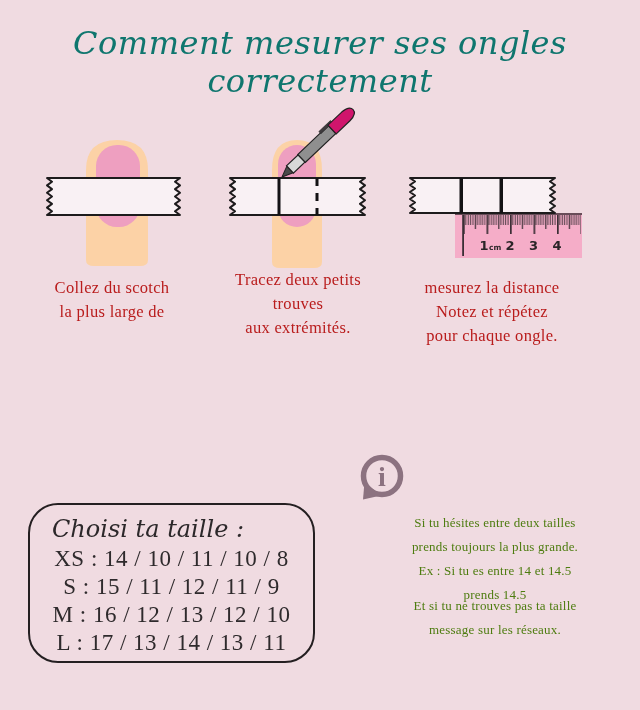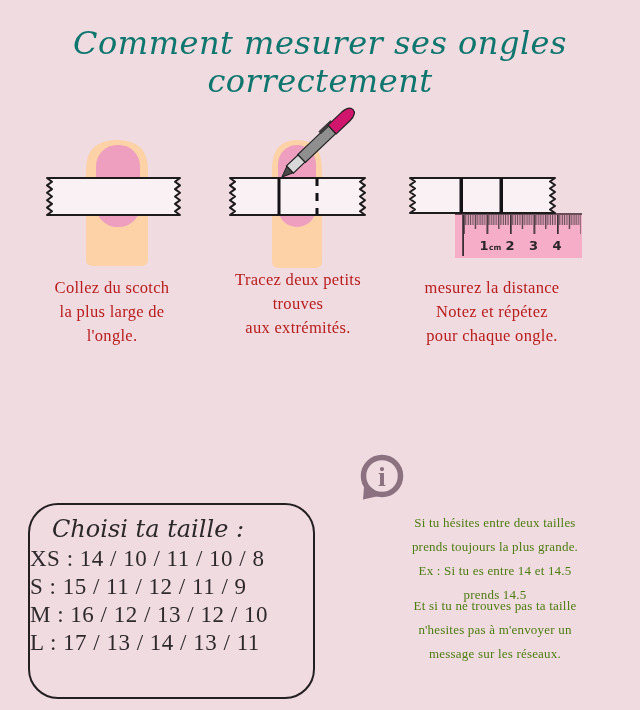--- a/index.html
+++ b/index.html
@@ -34,35 +34,36 @@
   .advice-text{
     text-align:center;
     font-size:13px;
     line-height:24px;
     color:#4d7c0f;
     letter-spacing:0.2px;
   }
   .advice-text div{white-space:nowrap;}
   .size-box{
     left:28px; top:503px;
-    width:287px; height:196px;
+    width:287px; height:160px;
     border:2px solid #241f21;
     border-radius:30px;
     box-sizing:border-box;
     padding-top:10px;
   }
   .size-heading{
     font-family:"DejaVu Serif", serif;
     font-style:italic;
     font-size:24px;
     color:#2c282a;
     padding-left:22px;
     margin:0 0 2px 0;
   }
   .size-row{
+    text-align:center;
     font-size:23px;
     line-height:28px;
     color:#2e2a2c;
     white-space:nowrap;
     letter-spacing:0.5px;
   }
   svg{display:block;}
   .ruler-num{
     font-family:"DejaVu Sans", sans-serif;
     font-weight:bold;
@@ -127,21 +128,20 @@
   <text class="ruler-num" x="128.5" y="80" text-anchor="middle">3</text>
   <text class="ruler-num" x="152" y="80" text-anchor="middle">4</text>
   <path d="M5,8 H150 L145,11.5 L150,15 L145,18.5 L150,22 L145,25.5 L150,29 L145,32.5 L150,36 L145,39.5 L150,43 H5 L10,39.5 L5,36 L10,32.5 L5,29 L10,25.5 L5,22 L10,18.5 L5,15 L10,11.5 Z" fill="#f9f1f4" stroke="#1d1b1c" stroke-width="2" stroke-linejoin="round"></path>
   <rect x="54.5" y="8" width="3.5" height="35" fill="#141214"></rect>
   <rect x="94.5" y="8" width="3.5" height="35" fill="#141214"></rect>
 </svg>
 
 <div class="abs step-text" style="left:22px; top:276px; width:180px;">
   <div>Collez du scotch</div>
   <div>la plus large de</div>
-  <div>l'ongle.</div>
 </div>
 
 <div class="abs step-text" style="left:210px; top:268px; width:176px;">
   <div>Tracez deux petits</div>
   <div>trouves</div>
   <div>aux extrémités.</div>
 </div>
 
 <div class="abs step-text" style="left:402px; top:276px; width:180px;">
   <div>mesurez la distance</div>
@@ -173,15 +173,14 @@
 
 <div class="abs advice-text" style="left:352px; top:511px; width:286px;">
   <div>Si tu hésites entre deux tailles</div>
   <div>prends toujours la plus grande.</div>
   <div>Ex : Si tu es entre 14 et 14.5</div>
   <div>prends 14.5</div>
 </div>
 
 <div class="abs advice-text" style="left:352px; top:594px; width:286px;">
   <div>Et si tu ne trouves pas ta taille</div>
-  <div>n'hesites pas à m'envoyer un</div>
   <div>message sur les réseaux.</div>
 </div>
 
 </body></html>

